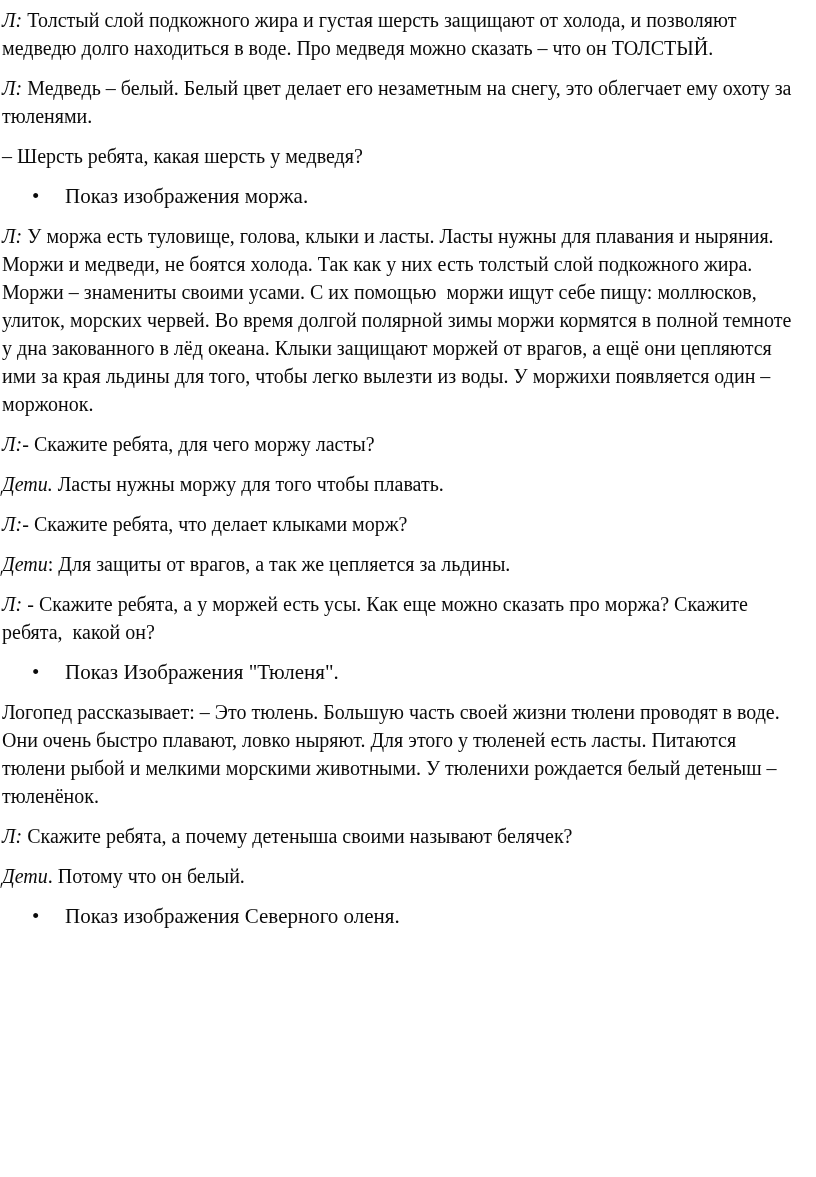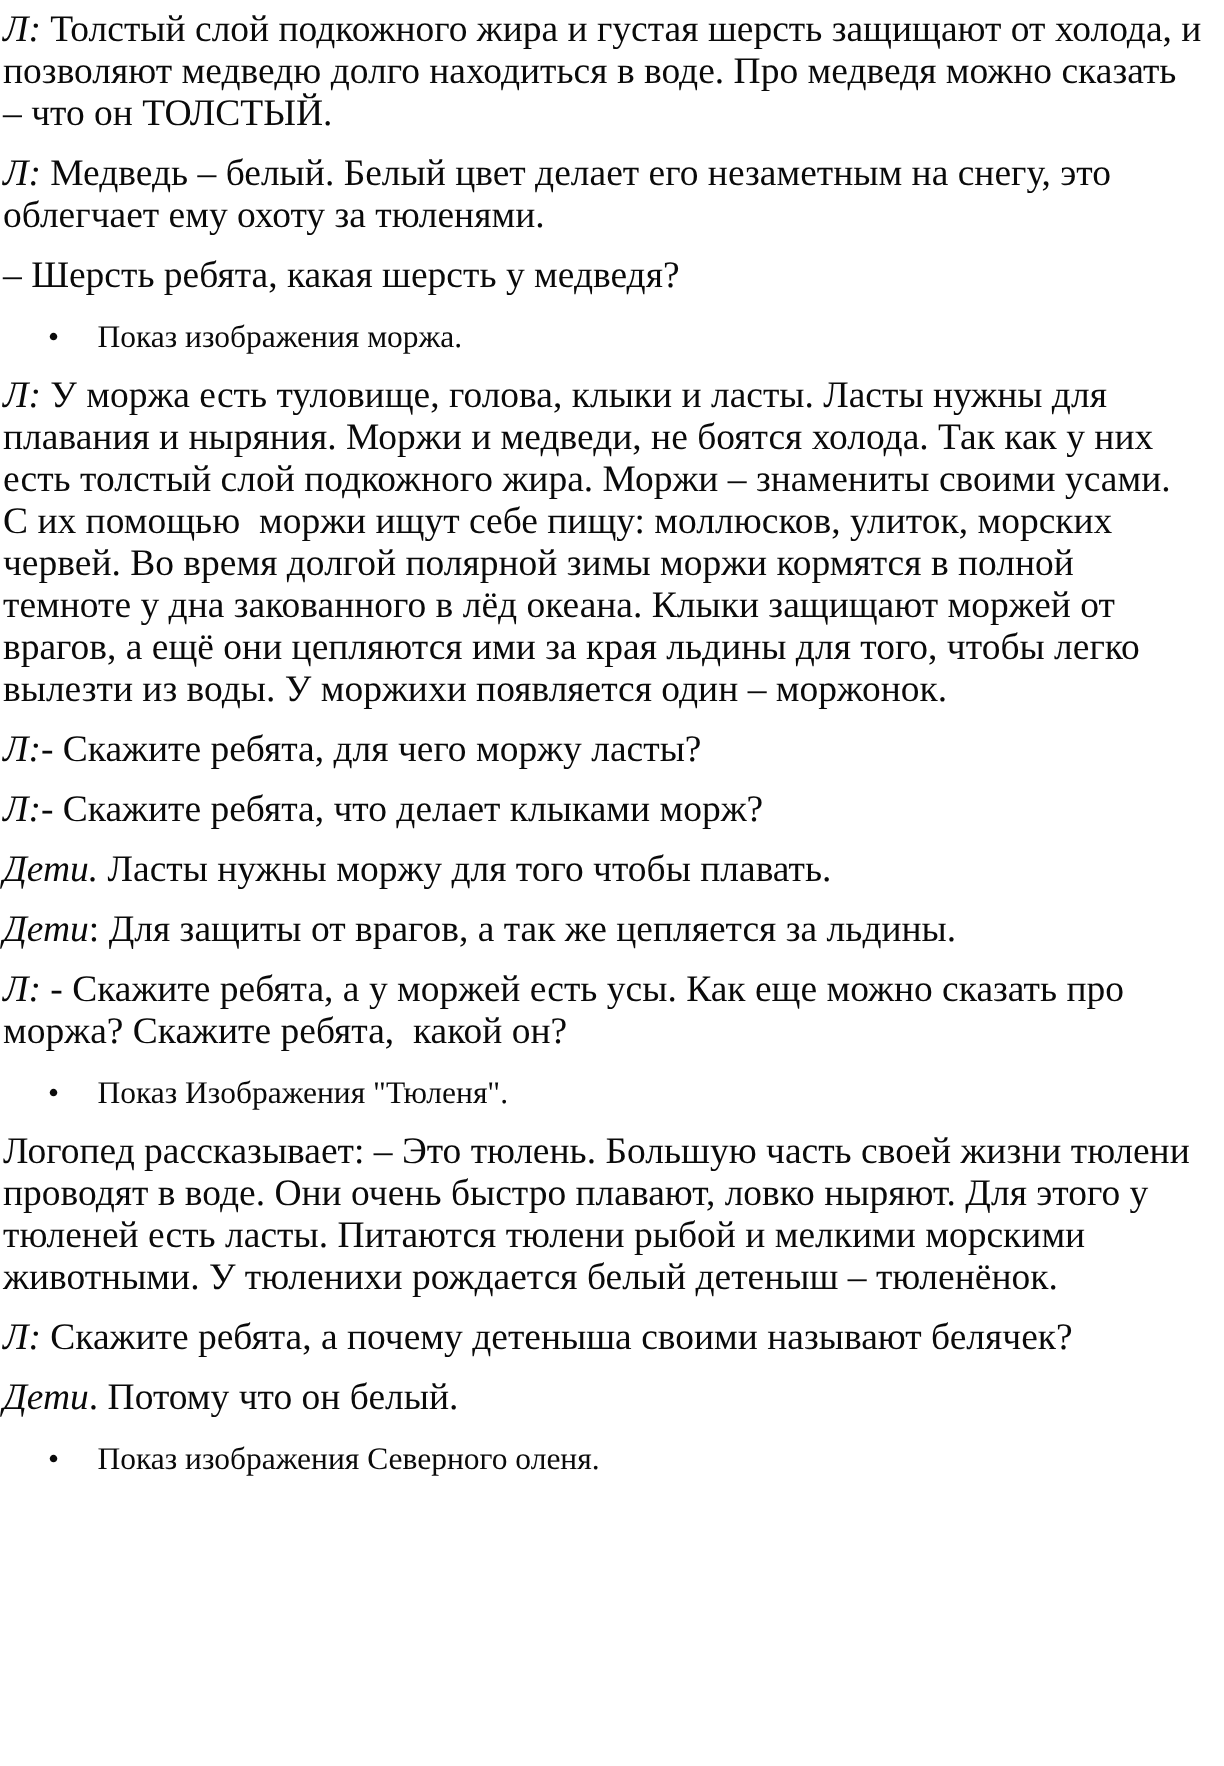--- a/index.html
+++ b/index.html
@@ -13,21 +13,21 @@
     min-height: 1177px;
     box-sizing: border-box;
     background: #ffffff;
     color: #0a0a0a;
     font-family: "Liberation Serif", "DejaVu Serif", serif;
     padding: 6px 14px 10px 2px;
     overflow: hidden;
   }
   .para {
     margin: 0 0 12px 0;
-    font-size: 25px;
+    font-size: 20px;
     line-height: 28px;
     white-space: pre-wrap;
     text-align: left;
   }
   .lead {
     font-style: italic;
   }
   .bullet-item {
     display: flex;
     margin: 0 0 12px 0;
@@ -57,23 +57,23 @@
 
   <div class="bullet-item">
       <span class="marker">•</span>
       <span class="bullet-text">Показ изображения моржа.</span>
     </div>
 
   <p class="para"><em class="lead">Л:</em><span> У моржа есть туловище, голова, клыки и ласты. Ласты нужны для плавания и ныряния. Моржи и медведи, не боятся холода. Так как у них есть толстый слой подкожного жира. Моржи – знамениты своими усами. С их помощью  моржи ищут себе пищу: моллюсков, улиток, морских червей. Во время долгой полярной зимы моржи кормятся в полной темноте у дна закованного в лёд океана. Клыки защищают моржей от врагов, а ещё они цепляются ими за края льдины для того, чтобы легко вылезти из воды. У моржихи появляется один – моржонок.</span></p>
 
   <p class="para"><em class="lead">Л:</em><span>- Скажите ребята, для чего моржу ласты?</span></p>
 
+  <p class="para"><em class="lead">Дети.</em><span> Ласты нужны моржу для того чтобы плавать.</span></p>
+
   <p class="para"><em class="lead">Л:</em><span>- Скажите ребята, что делает клыками морж?</span></p>
-
-  <p class="para"><em class="lead">Дети.</em><span> Ласты нужны моржу для того чтобы плавать.</span></p>
 
   <p class="para"><em class="lead">Дети</em><span>: Для защиты от врагов, а так же цепляется за льдины.</span></p>
 
   <p class="para"><em class="lead">Л:</em><span> - Скажите ребята, а у моржей есть усы. Как еще можно сказать про моржа? Скажите ребята,  какой он?</span></p>
 
 
   <div class="bullet-item">
       <span class="marker">•</span>
       <span class="bullet-text">Показ Изображения "Тюленя".</span>
     </div>

